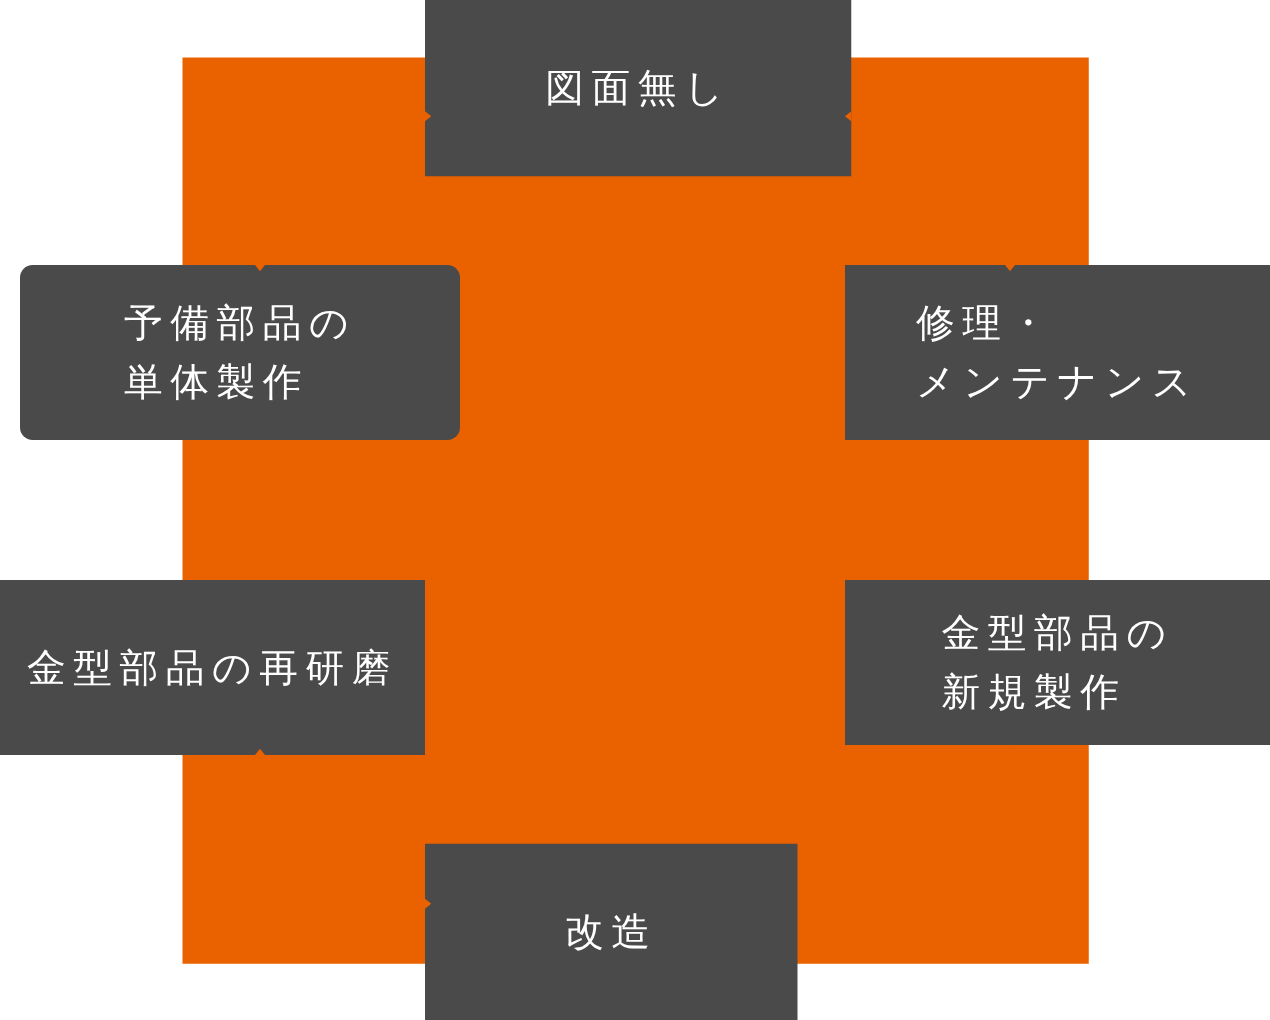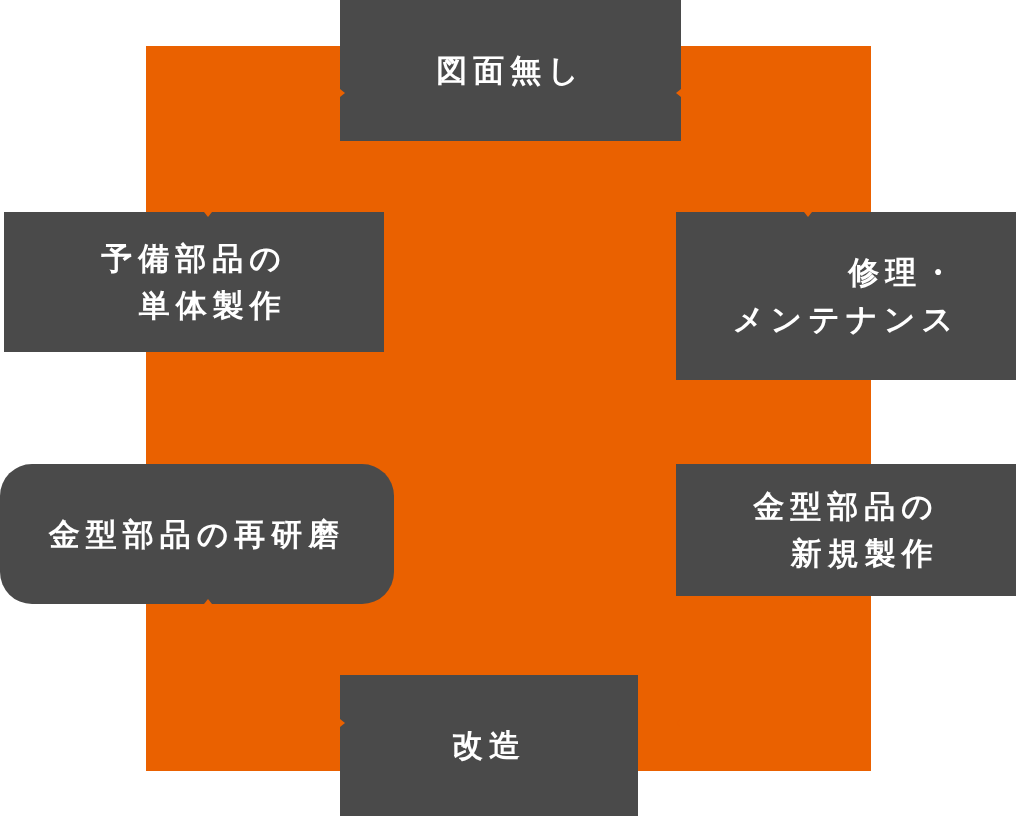--- a/index.html
+++ b/index.html
@@ -32,35 +32,35 @@
 
   .label-box {
     position: absolute;
     background: var(--box-gray);
     display: flex;
     align-items: center;
     justify-content: center;
     z-index: 2;
   }
   .box-top         { left: 340px; top: 0;     width: 341px; height: 141px; }
-  .box-left-upper  { left: 4px;     top: 212px; width: 380px; height: 140px; }
-  .box-right-upper { left: 676px; top: 212px; width: 340px; height: 168px; }
-  .box-left-lower  { left: 0;     top: 464px; width: 394px; height: 140px; border-radius: 32px; }
+  .box-left-upper  { left: 16px;     top: 212px; width: 352px; height: 140px; border-radius: 10px; }
+  .box-right-upper { left: 676px; top: 212px; width: 340px; height: 140px; }
+  .box-left-lower  { left: 0;     top: 464px; width: 340px; height: 140px; }
   .box-right-lower { left: 676px; top: 464px; width: 340px; height: 132px; }
   .box-bottom      { left: 340px; top: 675px; width: 298px; height: 141px; }
 
   .label-text {
     color: var(--label-text);
     font-family: "Liberation Serif", "DejaVu Serif", serif;
     font-size: 31px;
     letter-spacing: 6px;
     line-height: 47px;
-    text-align: right;
+    text-align: left;
     white-space: pre-line;
-    font-weight: 700;
+    font-weight: 400;
   }
 
   
   .notch { position: absolute; width: 0; height: 0; z-index: 3; }
   .notch-right { border-top: 4px solid transparent; border-bottom: 4px solid transparent; border-left: 5px solid var(--accent-orange); }
   .notch-left  { border-top: 4px solid transparent; border-bottom: 4px solid transparent; border-right: 5px solid var(--accent-orange); }
   .notch-down  { border-left: 4px solid transparent; border-right: 4px solid transparent; border-top: 5px solid var(--accent-orange); }
   .notch-up    { border-left: 4px solid transparent; border-right: 4px solid transparent; border-bottom: 5px solid var(--accent-orange); }
 </style>
 </head>

